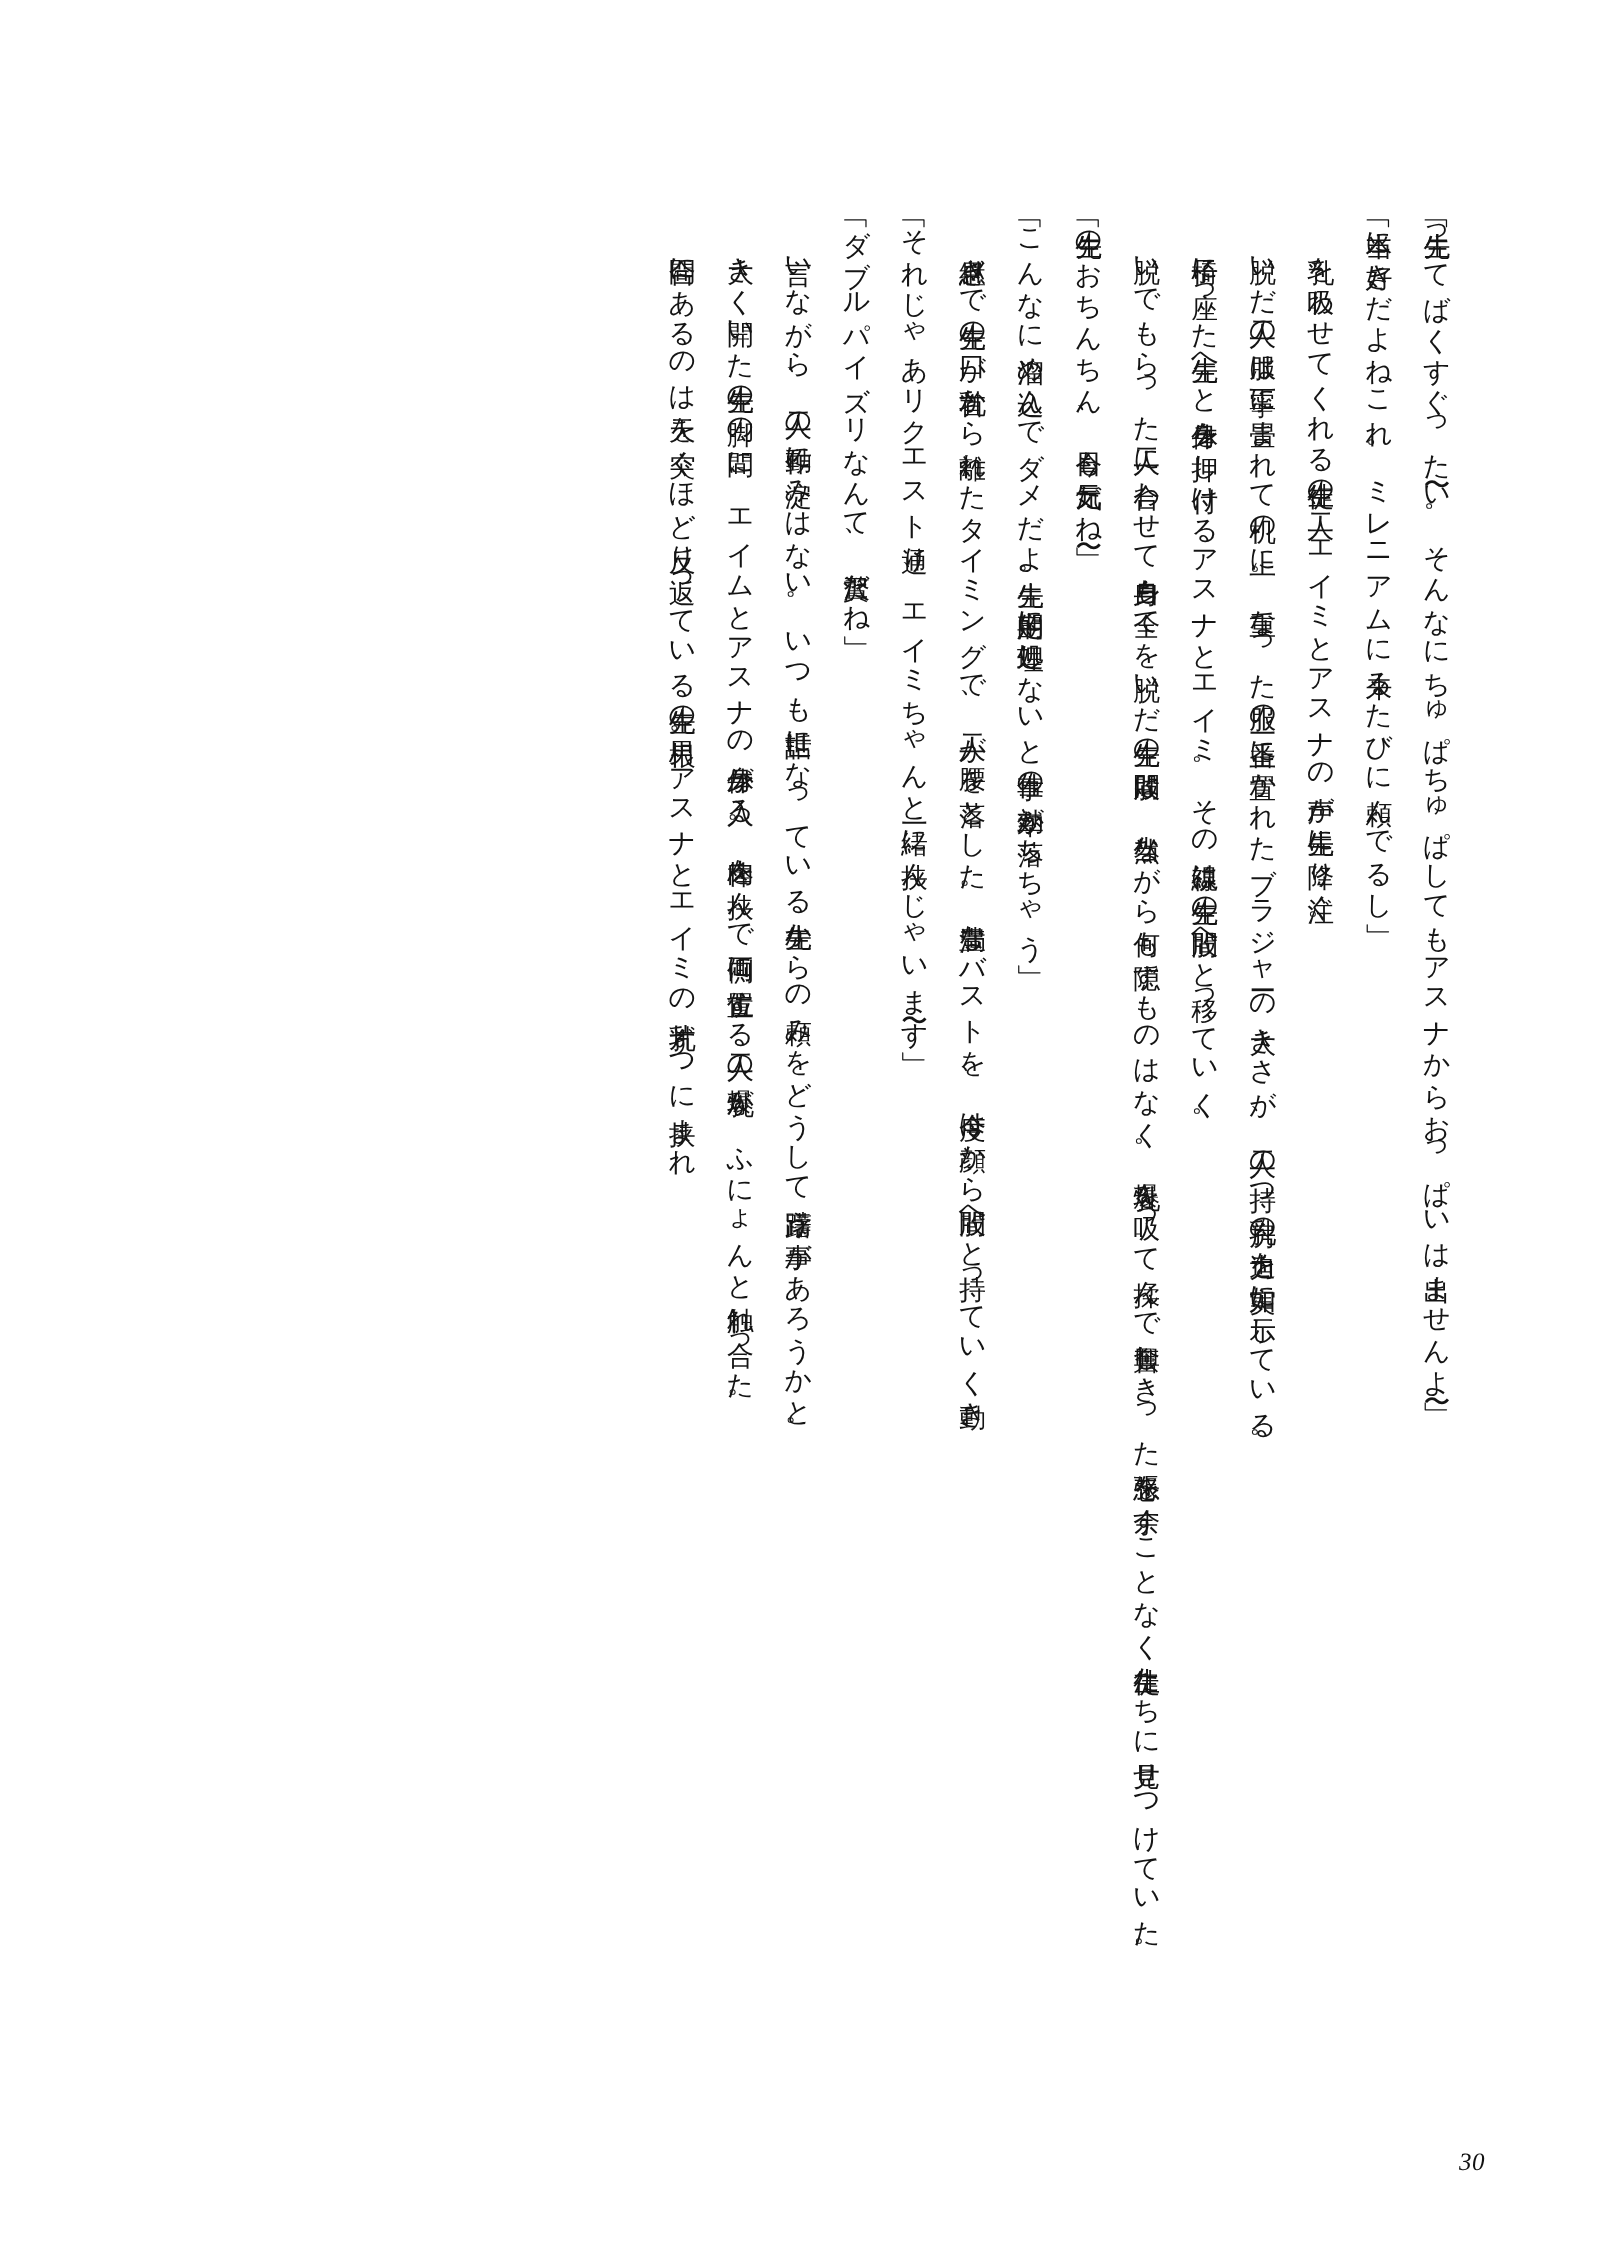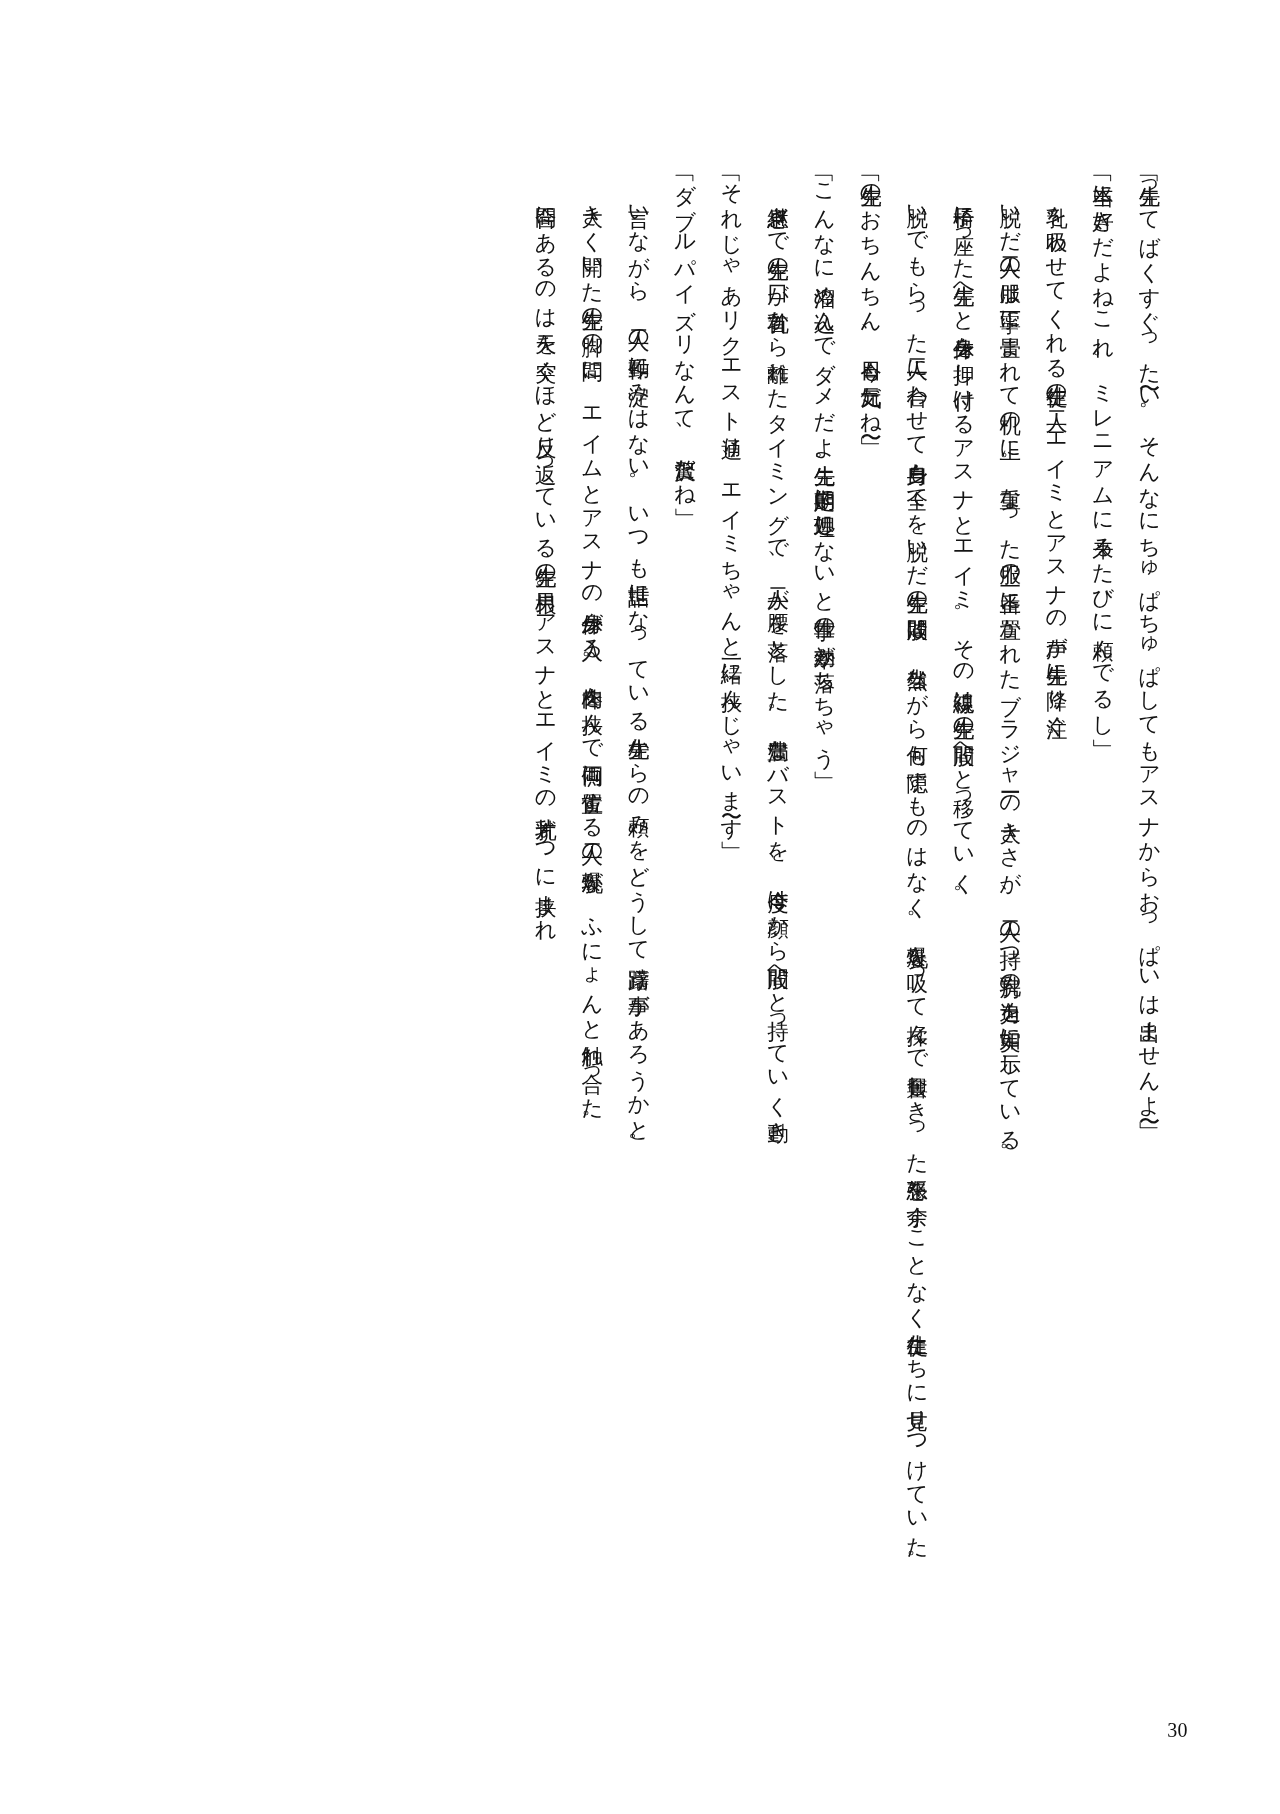--- a/index.html
+++ b/index.html
@@ -46,20 +46,21 @@
     text-indent: 1em;
   }
   .page-number {
     position: absolute;
     right: 92px;
     bottom: 72px;
     font-size: 20px;
     font-family: "Liberation Serif", "DejaVu Serif", serif;
     color: #111111;
     letter-spacing: 0.02em;
+    font-style: italic;
   }
 </style>
 </head>
 <body>
 
 <div class="page">
 
   <div class="text-block">
     <p class="">「先生ってばくすぐった〜い。そんなにちゅぱちゅぱしてもアスナからおっぱいは出ませんよ〜」</p>
     <p class="">「本当に好きだよねこれ。ミレニアムに来るたびに頼んでるし」</p>

